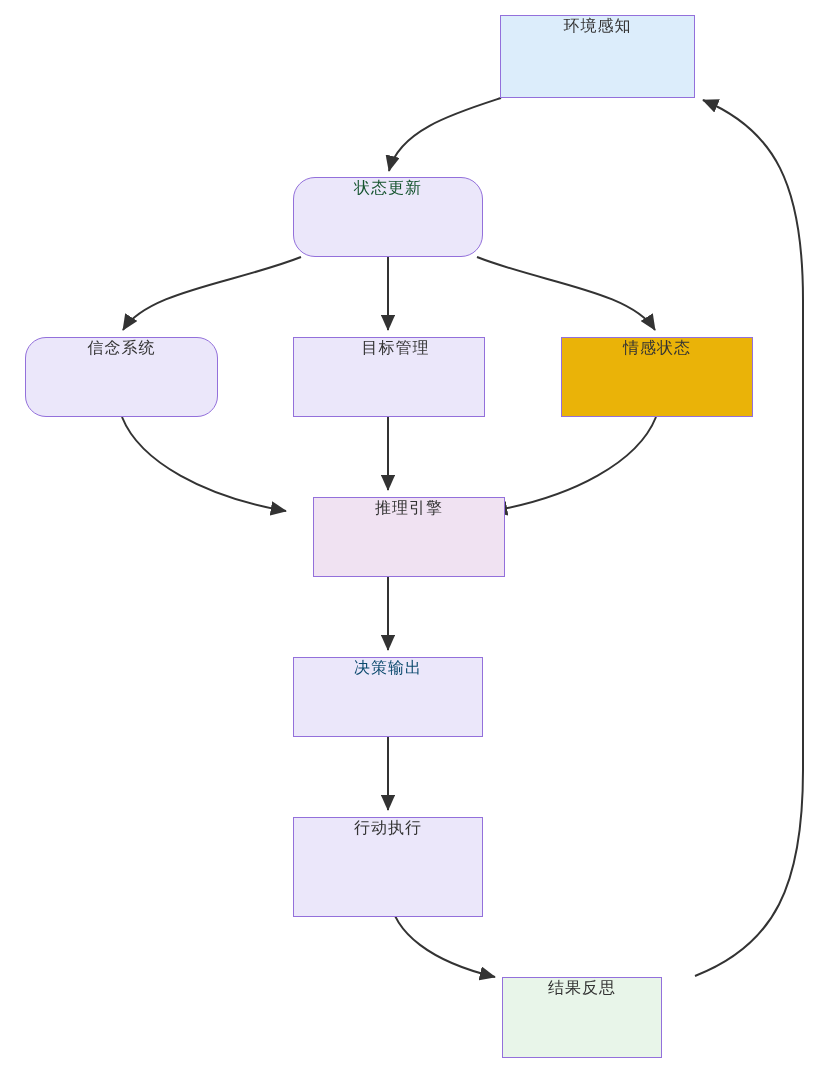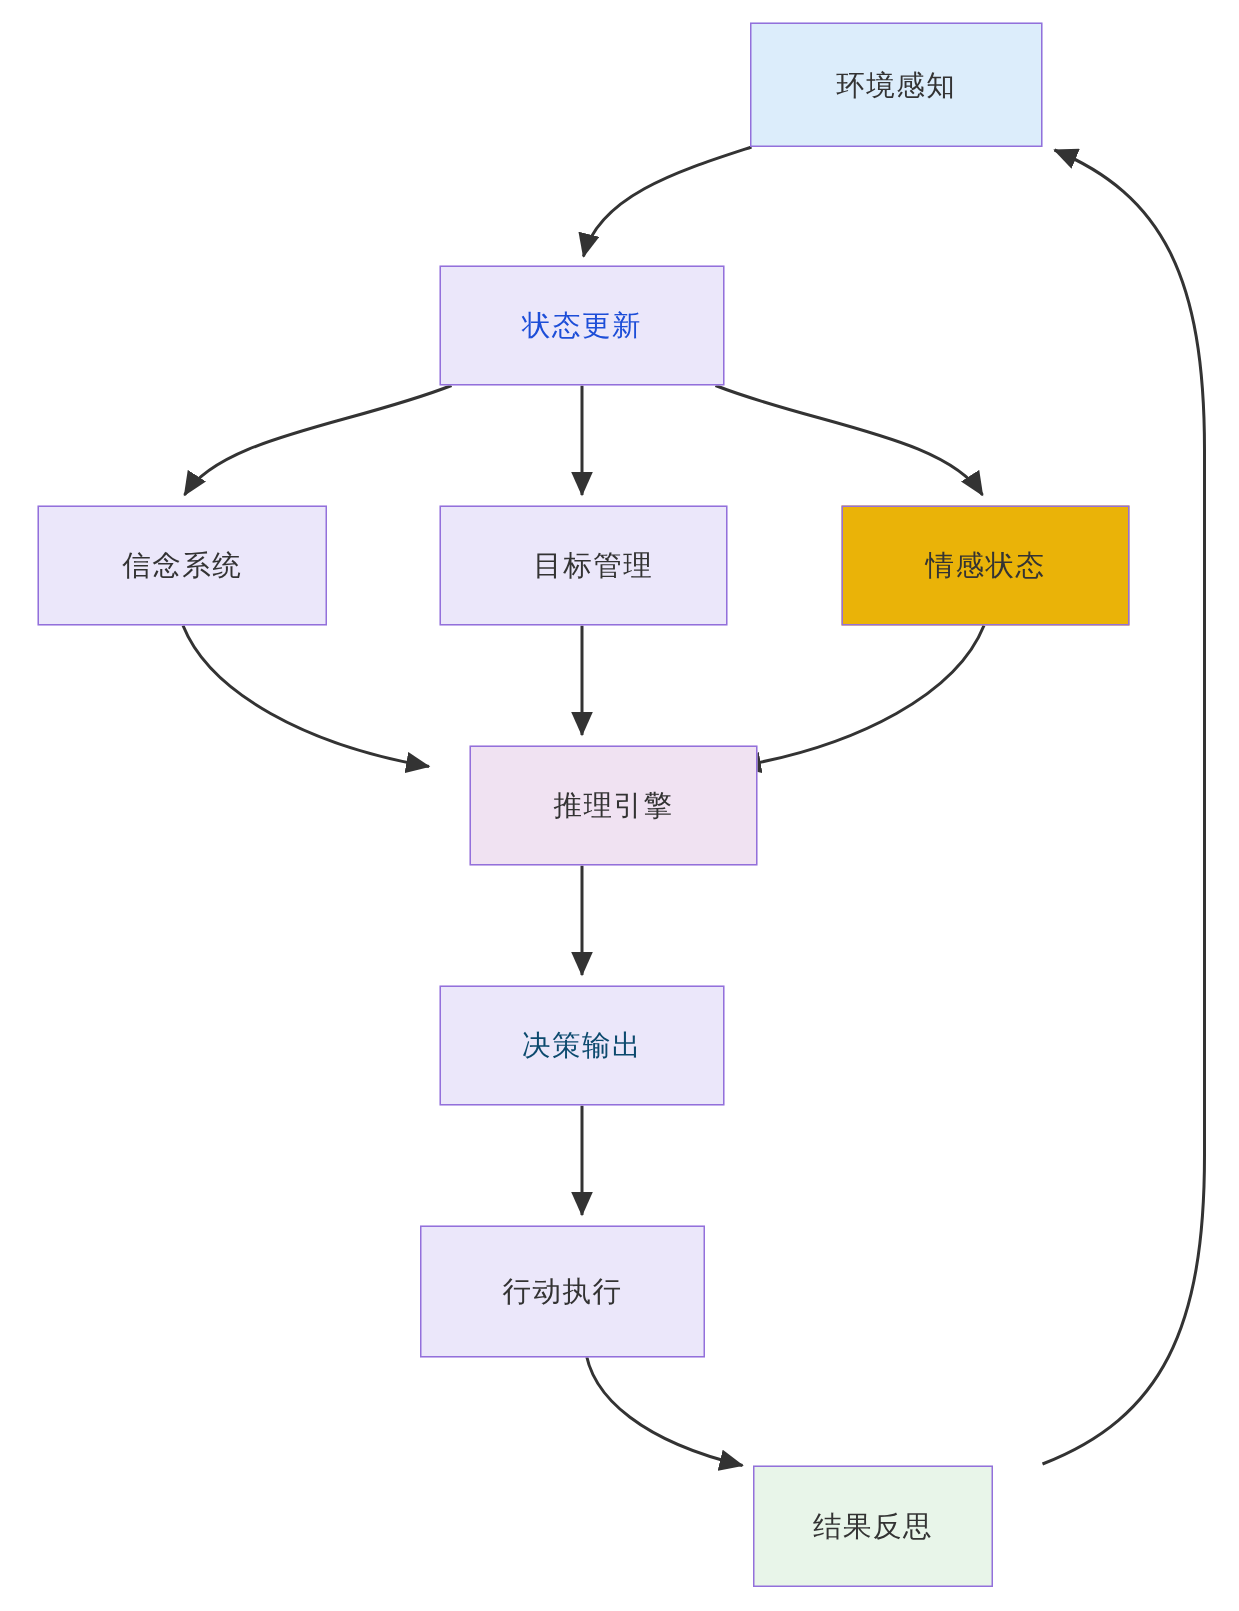--- a/index.html
+++ b/index.html
@@ -20,39 +20,39 @@
     left: 0;
     top: 0;
     width: 826px;
     height: 1074px;
   }
   .node {
     position: absolute;
     box-sizing: border-box;
     border: 1.5px solid #9370DB;
     display: flex;
-    align-items: center;
+    align-items: flex-start;
     justify-content: center;
-    font-size: 19px;
+    font-size: 16px;
     color: #333333;
     letter-spacing: 1px;
     background: #ECECFF;
   }
   .node span {
     pointer-events: none;
   }
   
   #n-env      { left: 500px; top: 15px;  width: 195px; height: 83px; }
   #n-state    { left: 293px; top: 177px; width: 190px; height: 80px; }
-  #n-belief   { left: 25px;  top: 337px; width: 193px; height: 80px; }
+  #n-belief   { left: 25px;  top: 337px; width: 193px; height: 80px; border-radius: 21px; }
   #n-goal     { left: 293px; top: 337px; width: 192px; height: 80px; padding-left: 13px; }
   #n-emotion  { left: 561px; top: 337px; width: 192px; height: 80px; }
   #n-reason   { left: 293px; top: 497px; width: 192px; height: 80px; }
   #n-decision { left: 293px; top: 657px; width: 190px; height: 80px; }
-  #n-action   { left: 280px; top: 817px; width: 190px; height: 88px; }
+  #n-action   { left: 293px; top: 817px; width: 190px; height: 100px; }
   #n-result   { left: 502px; top: 977px; width: 160px; height: 81px; }
 </style>
 </head>
 <body>
 
 <div class="canvas" style="background: rgb(255, 255, 255);">
 
   <svg class="edges" viewBox="0 0 826 1074" xmlns="http://www.w3.org/2000/svg">
     <defs>
       <marker id="arrow" viewBox="0 0 10 8" refX="8.5" refY="4" markerWidth="9" markerHeight="7.2" orient="auto-start-reverse">
@@ -71,21 +71,21 @@
       <path d="M 388 737 L 388 810" marker-end="url(#arrow)" stroke="#333333"></path>
       <path d="M 390 897 C 393 933 432 962 495 977" marker-end="url(#arrow)" stroke="#333333"></path>
       <path d="M 695 976 C 775 945 803 885 803 770 L 803 300 C 803 185 775 130 703 100" marker-end="url(#arrow)" stroke="#333333"></path>
     </g>
   </svg>
 
   <div class="node" id="n-env" style="background: rgb(220, 237, 251); border-color: rgb(147, 112, 219); color: rgb(51, 51, 51);">
     <span>环境感知</span>
   </div>
 
-  <div class="node" id="n-state" style="background: rgb(235, 231, 250); border-color: rgb(147, 112, 219); color: #1d4ed8;">
+  <div class="node" id="n-state" style="background: rgb(235, 231, 250); border-color: rgb(147, 112, 219); color: #14532d; border-radius: 22px;">
     <span>状态更新</span>
   </div>
 
   <div class="node" id="n-belief" style="background: rgb(235, 231, 250); border-color: rgb(147, 112, 219); color: rgb(51, 51, 51);">
     <span>信念系统</span>
   </div>
 
   <div class="node" id="n-goal" style="background: rgb(235, 231, 250); border-color: rgb(147, 112, 219); color: rgb(51, 51, 51);">
     <span>目标管理</span>
   </div>

